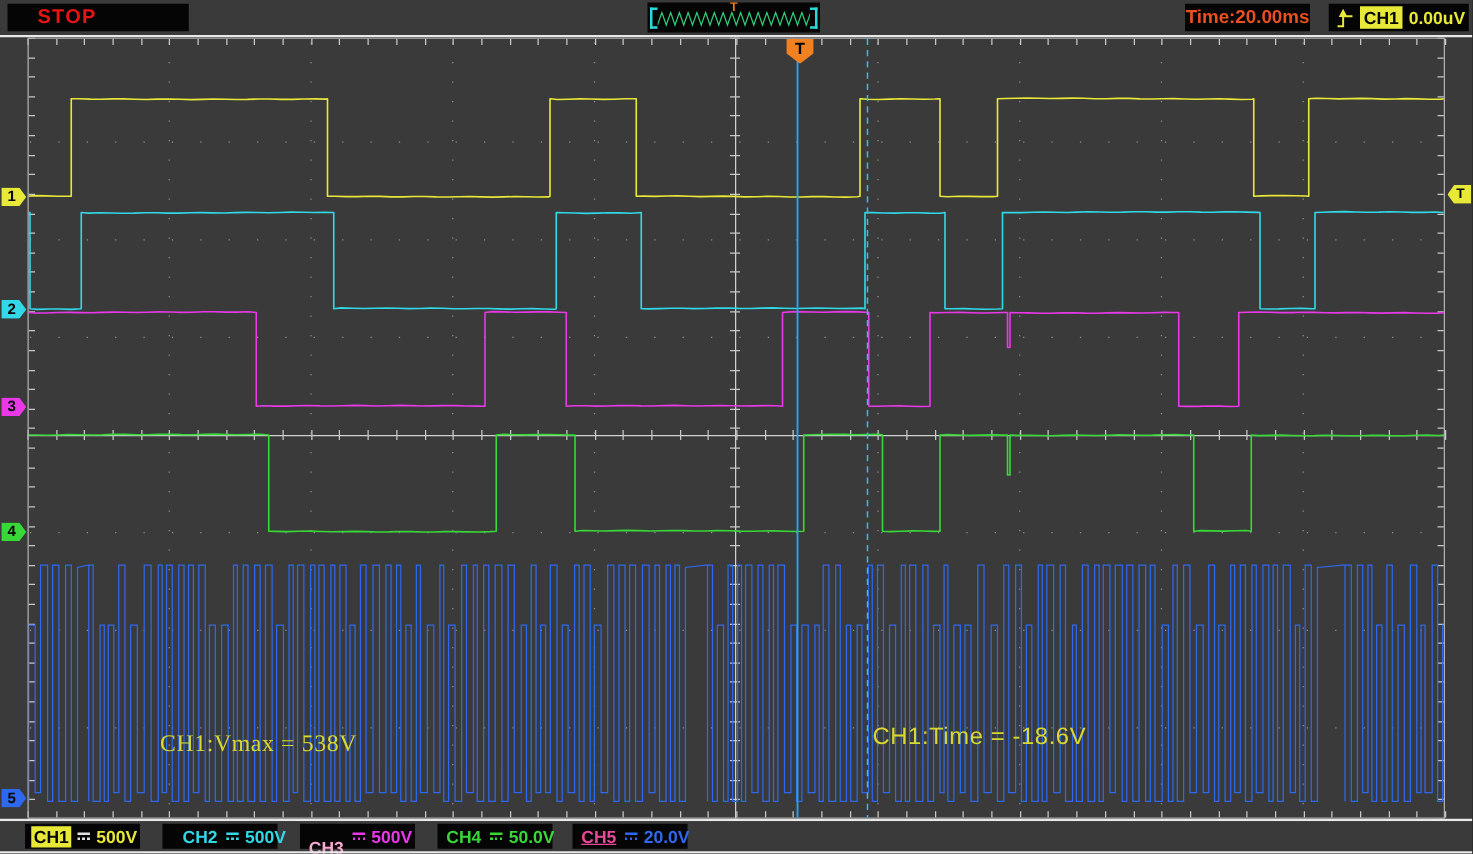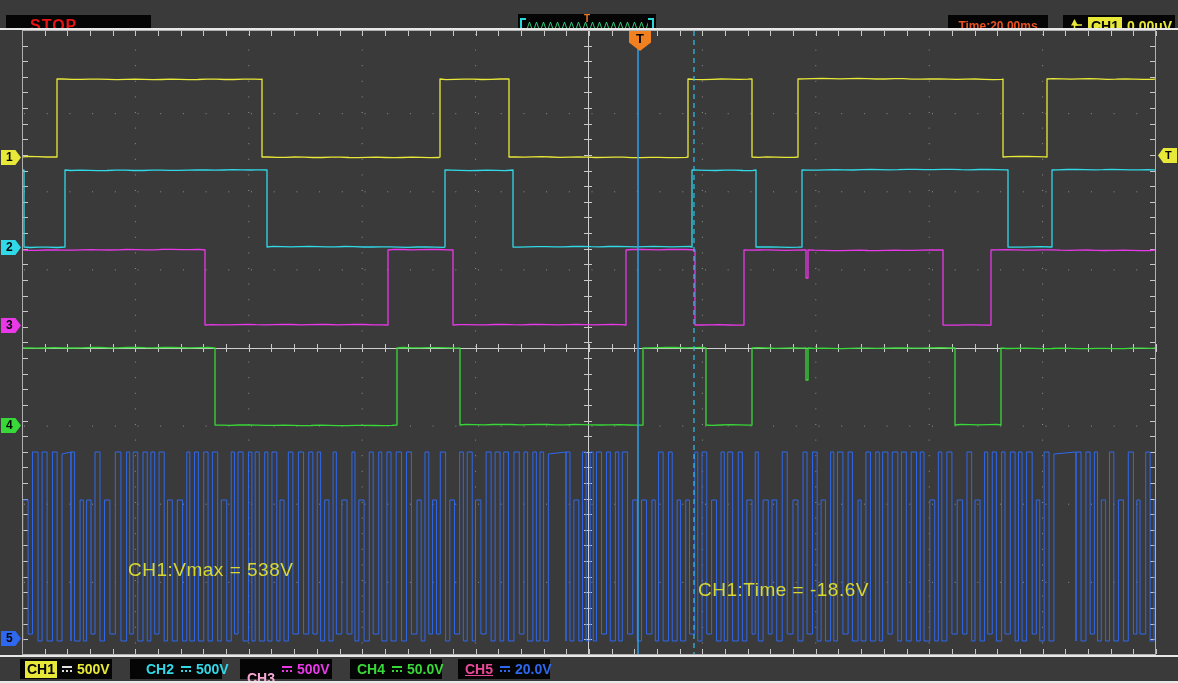--- a/index.html
+++ b/index.html
@@ -1,31 +1,31 @@
 <!DOCTYPE html>
 <html><head>
 <meta charset="utf-8">
 <style>
   html,body{margin:0;padding:0;background:#222;}
   #app{position:relative;width:1178px;height:683px;background:#3a3a3a;overflow:hidden;
        font-family:"Liberation Sans",sans-serif;}
   
-  .topbar{position:absolute;left:0;top:12px;width:1178px;height:28px;background:#3a3a3a;}
+  .topbar{position:absolute;left:0;top:0;width:1178px;height:28px;background:#3a3a3a;}
   .stopbox{position:absolute;left:6px;top:3px;width:145px;height:22px;background:#050505;
            color:#e81414;font-size:16px;font-weight:bold;letter-spacing:1px;
            line-height:22px;padding-left:24px;box-sizing:border-box;}
   .previewbox{position:absolute;left:518px;top:2px;width:138px;height:24px;background:#050505;}
   .pv-t{position:absolute;left:50%;top:-1px;transform:translateX(-50%);
         color:#e87820;font-size:10px;font-weight:bold;}
   .pv-svg{position:absolute;left:8px;top:7px;}
   .pv-brk{position:absolute;top:4px;width:4px;height:13px;border:2px solid #2ad8d8;}
   .pv-l{left:2px;border-right:none;}
   .pv-r{right:2px;border-left:none;}
   .timebox{position:absolute;left:948px;top:3px;width:100px;height:22px;background:#050505;
-           color:#e85020;font-size:12px;font-weight:bold;text-align:center;line-height:22px;}
+           color:#e85020;font-size:15px;font-weight:bold;text-align:center;line-height:22px;}
   .trigbox{position:absolute;left:1063px;top:3px;width:112px;height:22px;background:#050505;
            display:flex;align-items:center;gap:5px;padding-left:6px;box-sizing:border-box;}
   .trig-ch{background:#e8e838;color:#050505;font-size:14px;font-weight:bold;padding:1px 3px;}
   .trig-lvl{color:#e8e838;font-size:14px;font-weight:bold;}
   
   .sep{position:absolute;left:0;width:1178px;background:#e8e8e8;height:2px;}
   .sep-top{top:28px;} .sep-bot{top:655px;} .sep-edge{top:681px;}
   
   .screen{position:absolute;left:0;top:30px;width:1178px;height:625px;background:#3a3a3a;}
   #scope-svg{position:absolute;left:0;top:0;}
@@ -34,21 +34,21 @@
         color:#050505;font-size:13px;font-weight:bold;text-align:center;line-height:16px;}
   .chan-marker{position:absolute;left:1px;width:20px;height:15px;
         clip-path:polygon(0 0,72% 0,100% 50%,72% 100%,0 100%);
         color:#050505;font-size:12px;font-weight:bold;line-height:15px;padding-left:5px;
         box-sizing:border-box;}
   .rtrig{position:absolute;left:1158px;top:118px;width:19px;height:15px;background:#e8e838;
         clip-path:polygon(28% 0,100% 0,100% 100%,28% 100%,0 50%);
         color:#050505;font-size:11px;font-weight:bold;line-height:15px;padding-left:7px;
         box-sizing:border-box;}
   .ann{position:absolute;color:#d8d830;font-size:19px;letter-spacing:.5px;}
-  .ann-vmax{left:128px;top:529px;}
+  .ann-vmax{left:128px;top:555px;font-family:Liberation Serif, serif;}
   .ann-vmin{left:698px;top:549px;}
   
   .chanbar{position:absolute;left:0;top:657px;width:1178px;height:24px;background:#3a3a3a;}
   .chbox{position:absolute;top:2px;height:20px;width:92px;background:#050505;
          display:flex;align-items:center;gap:5px;padding:0 5px;box-sizing:border-box;
          font-size:14px;font-weight:bold;}
   .chbadge{padding:0 2px;line-height:17px;}
   .coup{display:inline-flex;flex-direction:column;gap:2px;}
   .coup i{display:block;width:10px;height:2px;}
   .coup .c1{background:currentColor;}

